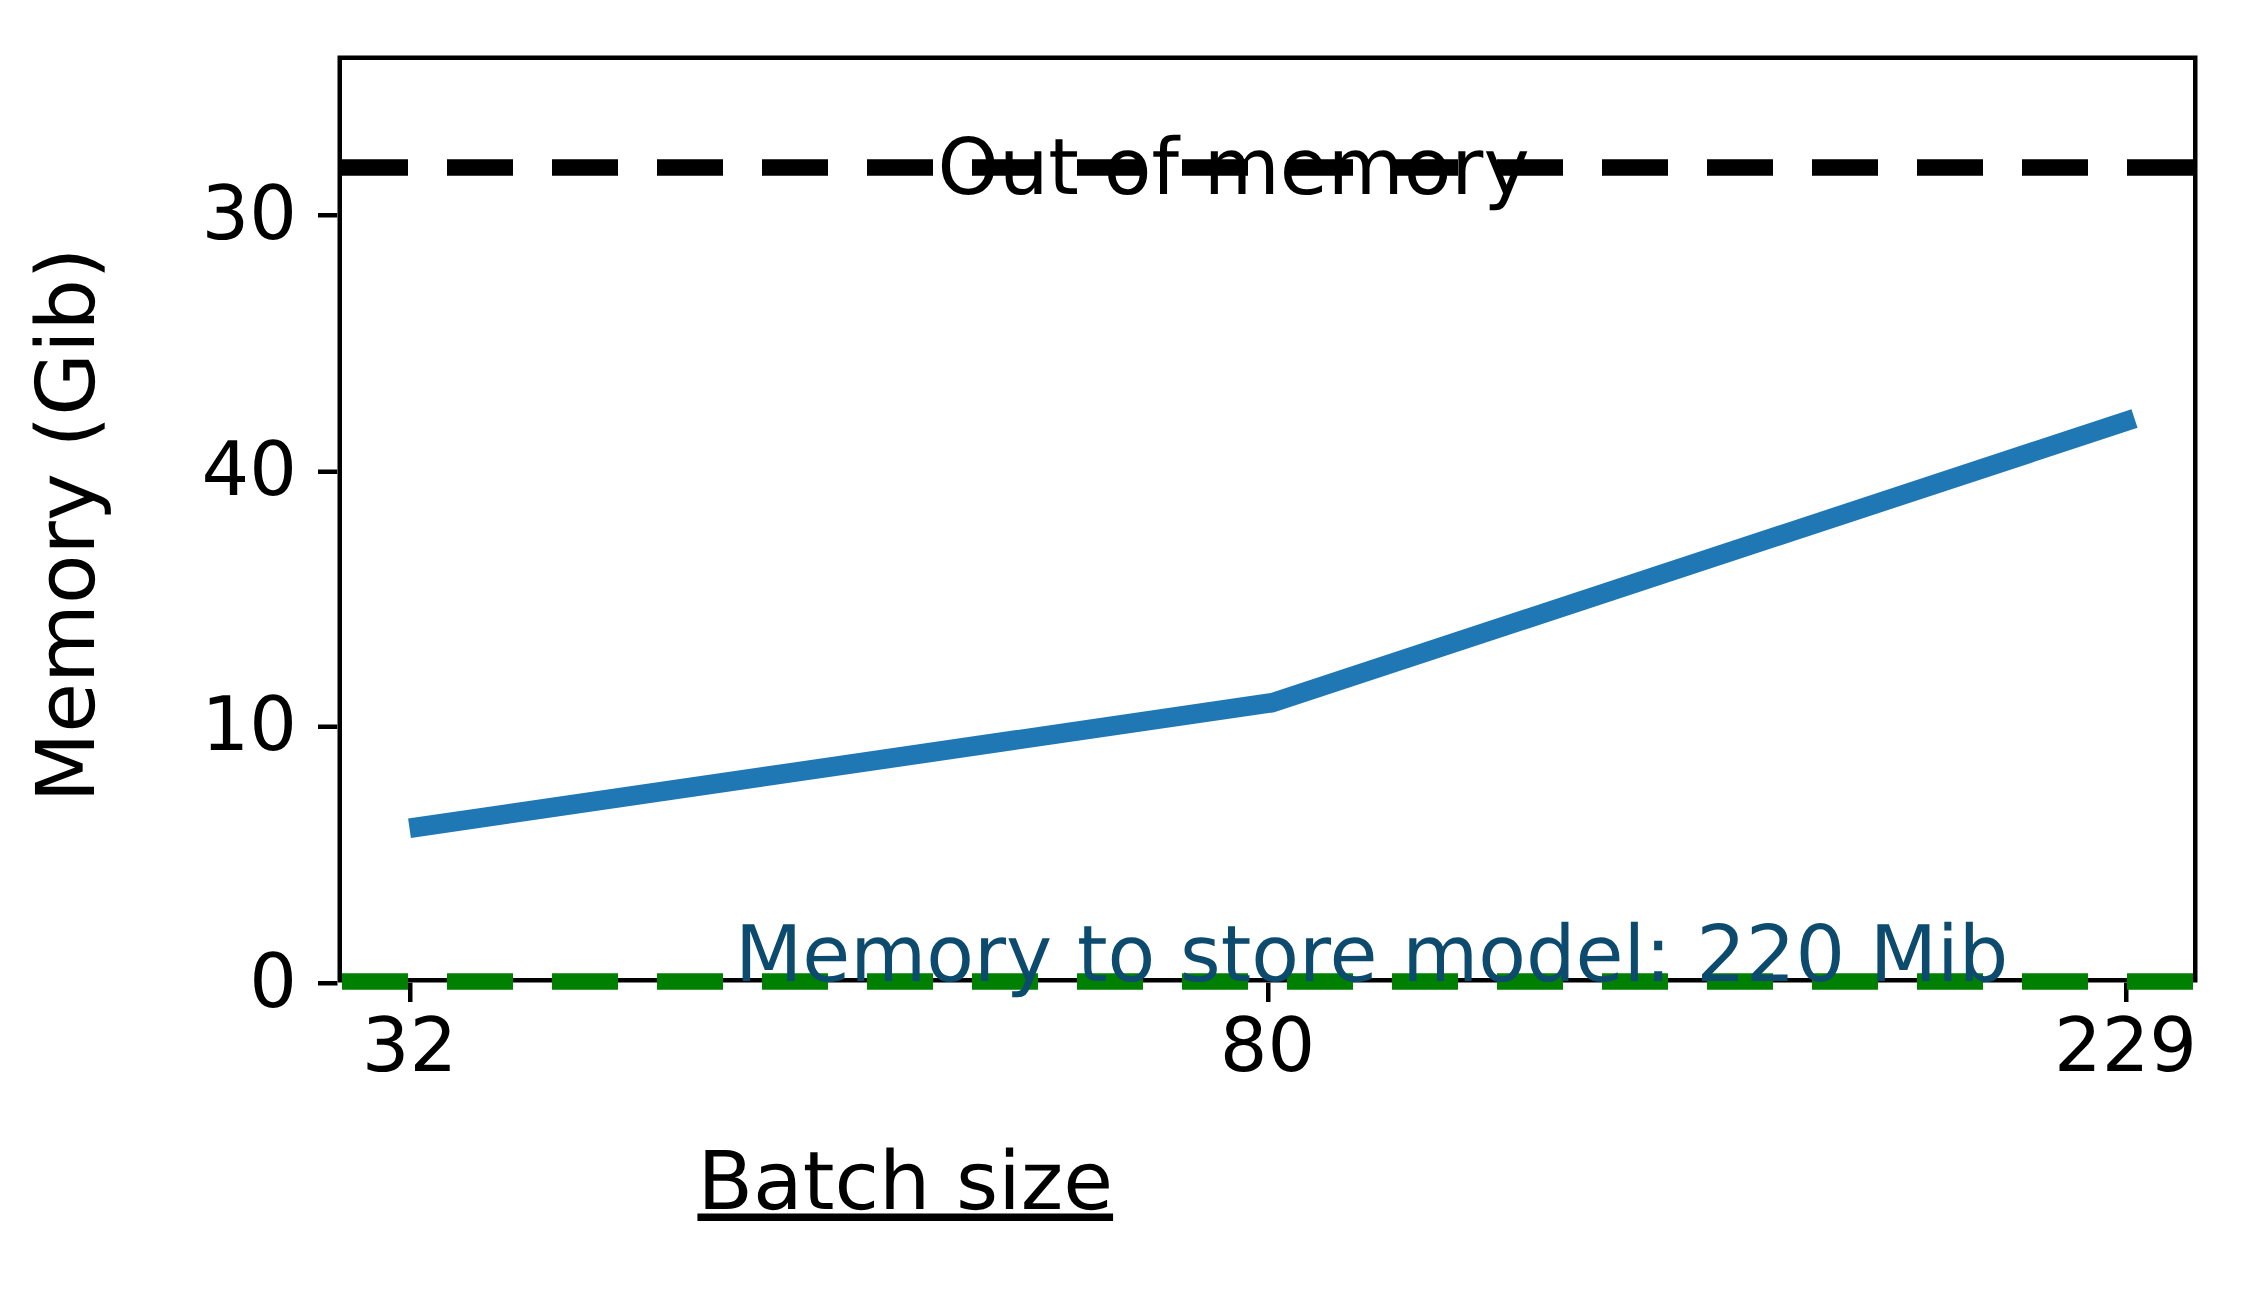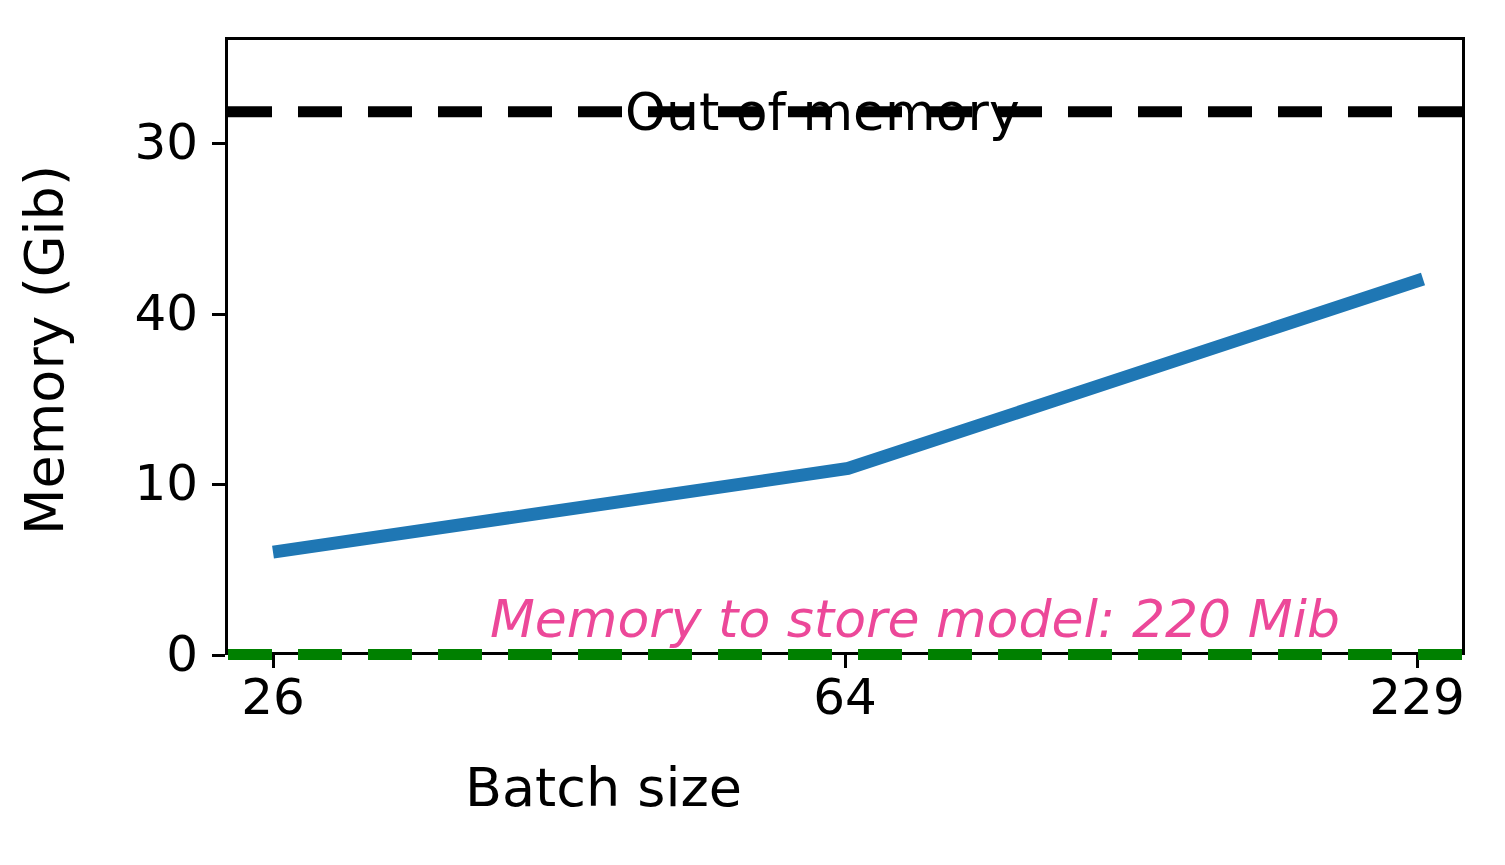--- a/index.html
+++ b/index.html
@@ -77,20 +77,21 @@
   
   #xlabel {
     position: absolute;
     top: 757px;
     left: 0;
     width: 1207px;
     text-align: center;
     font-size: 54px;
     color: #000000;
     line-height: 1.15;
+    text-decoration: underline;
   }
   #ylabel-wrap {
     position: absolute;
     left: 0;
     top: 0;
     width: 90px;
     height: 700px;
     display: flex;
     align-items: center;
     justify-content: center;
@@ -110,24 +111,23 @@
     line-height: 1;
     white-space: nowrap;
   }
   #oom-annotation {
     color: #000000;
     left: 625px;
     top: 48px;
     margin-top: 38px;
   }
   #model-annotation {
-    color: #ec4899;
+    color: #0c4a6e;
     left: 490px;
-    top: 593px;
-    font-style: italic;
+    top: 611px;
   }
 </style>
 </head>
 <body>
 
 <div id="figure">
 
   <div id="ylabel-wrap">
     <div id="ylabel">Memory (Gib)</div>
   </div>
@@ -139,22 +139,22 @@
 
   <div class="ytick-mark" style="top:142px;"></div>
   <div class="ytick-mark" style="top:313px;"></div>
   <div class="ytick-mark" style="top:483px;"></div>
   <div class="ytick-mark" style="top:654px;"></div>
 
   <div class="xtick-mark" style="left:272px;"></div>
   <div class="xtick-mark" style="left:844px;"></div>
   <div class="xtick-mark" style="left:1416px;"></div>
 
-  <div class="xtick-label" style="left:273px;">26</div>
-  <div class="xtick-label" style="left:845px;">64</div>
+  <div class="xtick-label" style="left:273px;">32</div>
+  <div class="xtick-label" style="left:845px;">80</div>
   <div class="xtick-label" style="left:1417px;">229</div>
 
   <div id="xlabel">Batch size</div>
 
   <div id="axes">
     <div id="plot-surface">
       <svg id="plot-svg" width="1246" height="624" viewBox="0 0 1246 624">
 
         <g id="series-layer">
             <polyline points="48,515.1546961325967 623,431.50276243093924 1198,242.00552486187854" fill="none" stroke="#1f77b4" stroke-width="13" stroke-linejoin="miter" stroke-linecap="butt"></polyline>

